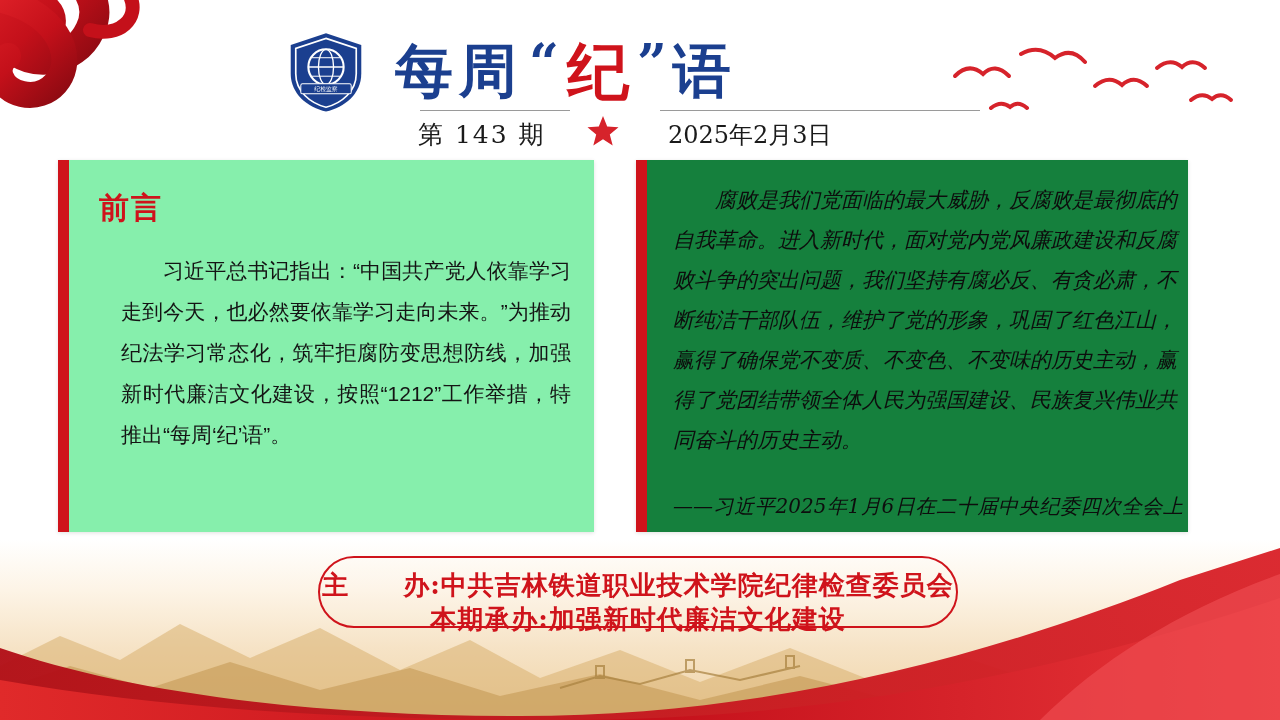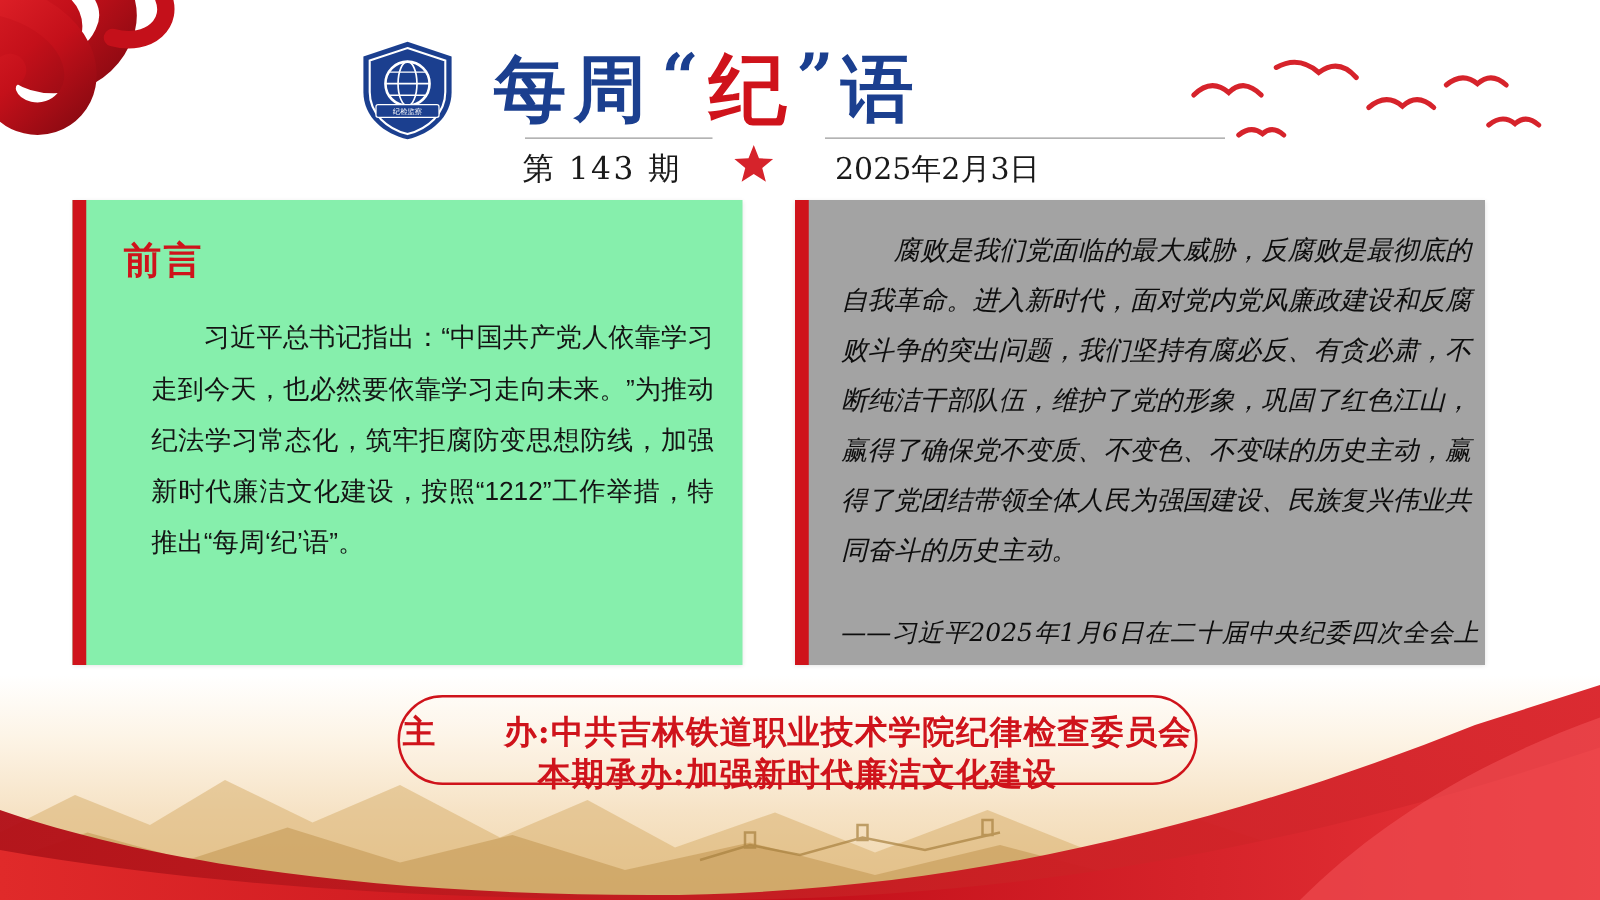--- a/index.html
+++ b/index.html
@@ -171,21 +171,21 @@
     text-indent: 42px;
     text-align: justify;
   }
 
   .card-right {
     position: absolute;
     left: 636px;
     top: 160px;
     width: 552px;
     height: 372px;
-    background: #a3a3a3;
+    background: #15803d;
     border-left: 11px solid #cf131b;
     box-sizing: border-box;
     box-shadow: 0 1px 4px rgba(0,0,0,0.12);
     overflow: hidden;
   }
   .card-right-body {
     position: absolute;
     left: 26px;
     top: 20px;
     width: 504px;

